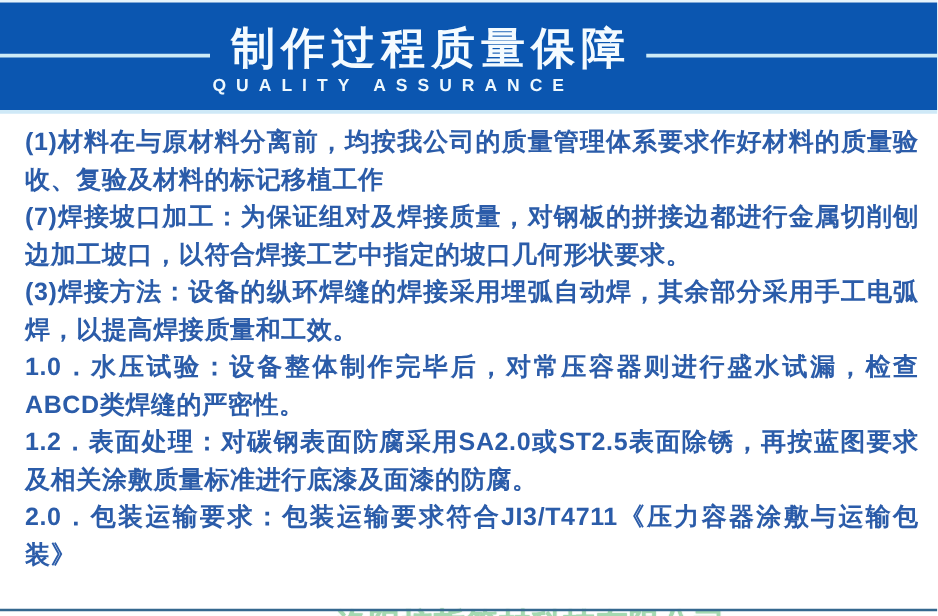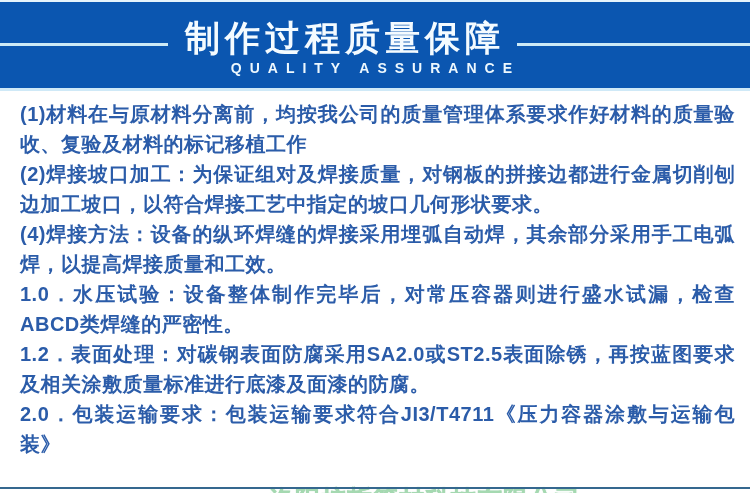--- a/index.html
+++ b/index.html
@@ -41,21 +41,21 @@
     font-size: 35px;
     font-weight: bold;
     letter-spacing: 5px;
     color: #f4fbff;
     white-space: nowrap;
   }
   .banner-subtitle {
     position: absolute;
     top: 58px; left: 170px;
     width: 350px;
-    text-align: right;
+    text-align: left;
     font-size: 14px;
     font-weight: bold;
     letter-spacing: 8px;
     color: #edf8fe;
     white-space: nowrap;
   }
   .under-strip {
     position: absolute;
     top: 88px; left: 0;
     width: 750px; height: 3px;
@@ -108,22 +108,22 @@
     <div class="deco-line left"></div>
     <div class="deco-line right"></div>
     <div class="banner-title">制作过程质量保障</div>
     <div class="banner-subtitle">QUALITY ASSURANCE</div>
   </div>
 
   <div class="under-strip"></div>
 
   <div class="content">
     <p class="para">(1)材料在与原材料分离前，均按我公司的质量管理体系要求作好材料的质量验收、复验及材料的标记移植工作</p>
-    <p class="para">(2)焊接坡口加工：为保证组对及焊接质量，对钢板的拼接边都进行金属切削刨边加工坡口，以符合焊接工艺中指定的坡口几何形状要求。</p>
-    <p class="para">(4)焊接方法：设备的纵环焊缝的焊接采用埋弧自动焊，其余部分采用手工电弧焊，以提高焊接质量和工效。</p>
+    <p class="para">(7)焊接坡口加工：为保证组对及焊接质量，对钢板的拼接边都进行金属切削刨边加工坡口，以符合焊接工艺中指定的坡口几何形状要求。</p>
+    <p class="para">(3)焊接方法：设备的纵环焊缝的焊接采用埋弧自动焊，其余部分采用手工电弧焊，以提高焊接质量和工效。</p>
     <p class="para">1.0．水压试验：设备整体制作完毕后，对常压容器则进行盛水试漏，检查ABCD类焊缝的严密性。</p>
     <p class="para">1.2．表面处理：对碳钢表面防腐采用SA2.0或ST2.5表面除锈，再按蓝图要求及相关涂敷质量标准进行底漆及面漆的防腐。</p>
     <p class="para">2.0．包装运输要求：包装运输要求符合JI3/T4711《压力容器涂敷与运输包装》</p>
   </div>
 
   <div class="company">洛阳梓哲管材科技有限公司</div>
 
   <div class="bottom-line"></div>
 
 </div>

